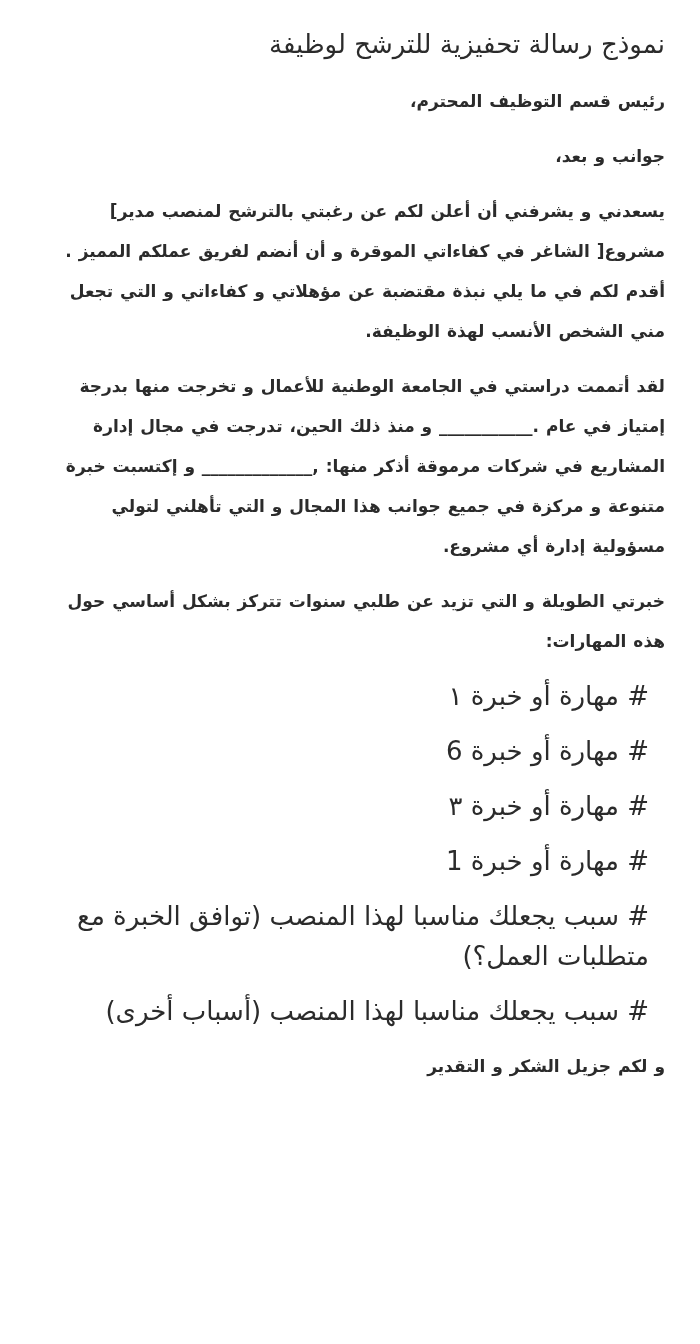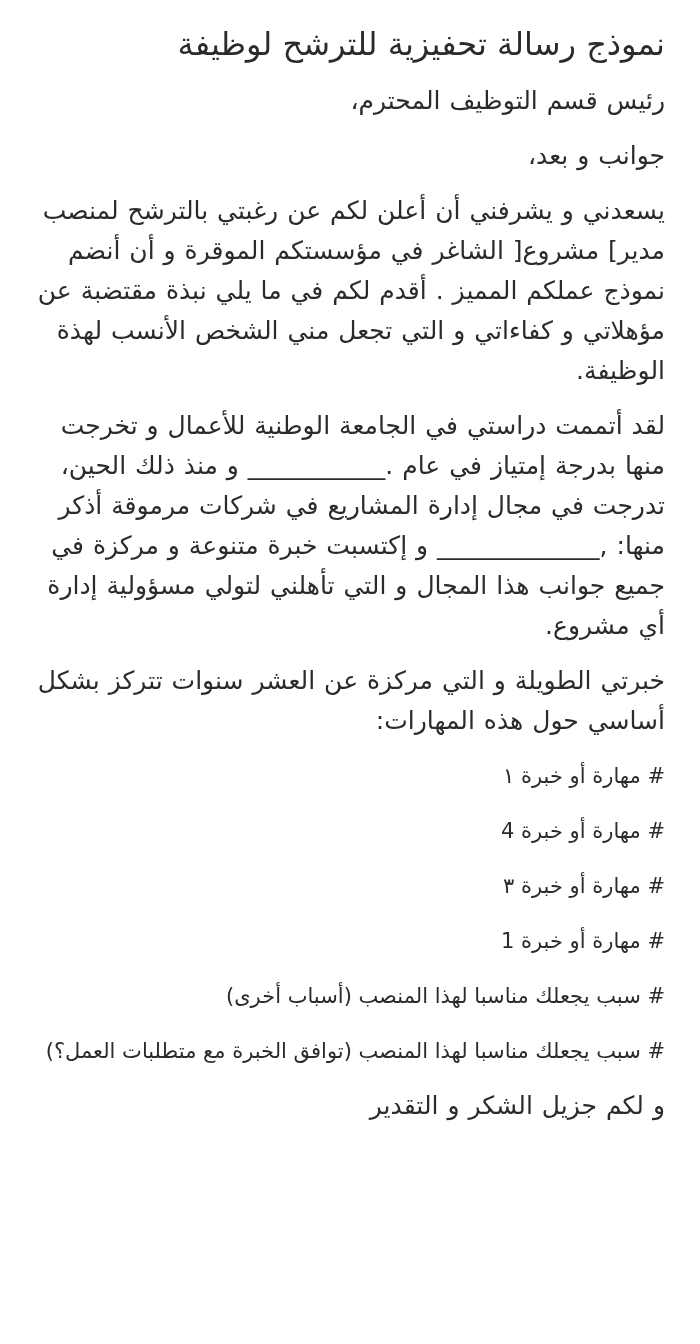--- a/index.html
+++ b/index.html
@@ -14,67 +14,67 @@
     box-sizing: border-box;
     background: #ffffff;
     direction: rtl;
     text-align: right;
     font-family: "DejaVu Sans", sans-serif;
     color: #2b2b2b;
     padding: 12px 35px 30px 35px;
     overflow: hidden;
   }
   h1.doc-title {
-    font-size: 32px;
+    font-size: 26px;
     font-weight: 400;
     line-height: 44px;
     margin: 10px 0 5px 0;
     letter-spacing: 0;
   }
   p.doc-line {
-    font-size: 25px;
-    font-weight: 400;
+    font-size: 17px;
+    font-weight: 700;
     line-height: 40px;
     margin: 15px 0;
     word-spacing: 1px;
   }
   p.doc-list-item {
-    font-size: 21px;
+    font-size: 26px;
     font-weight: 400;
     line-height: 40px;
-    margin: 15px 0;
+    margin: 15px 16px;
   }
 </style>
 </head>
 <body>
 
 <div class="page">
 
   <h1 class="doc-title">نموذج رسالة تحفيزية للترشح لوظيفة</h1>
 
   <p class="doc-line">رئيس قسم التوظيف المحترم،</p>
 
   <p class="doc-line">جوانب و بعد،</p>
 
-  <p class="doc-line">يسعدني و يشرفني أن أعلن لكم عن رغبتي بالترشح لمنصب مدير] مشروع[ الشاغر في مؤسستكم الموقرة و أن أنضم نموذج عملكم المميز . أقدم لكم في ما يلي نبذة مقتضبة عن مؤهلاتي و كفاءاتي و التي تجعل مني الشخص الأنسب لهذة الوظيفة.</p>
+  <p class="doc-line">يسعدني و يشرفني أن أعلن لكم عن رغبتي بالترشح لمنصب مدير] مشروع[ الشاغر في كفاءاتي الموقرة و أن أنضم لفريق عملكم المميز . أقدم لكم في ما يلي نبذة مقتضبة عن مؤهلاتي و كفاءاتي و التي تجعل مني الشخص الأنسب لهذة الوظيفة.</p>
 
   <p class="doc-line">لقد أتممت دراستي في الجامعة الوطنية للأعمال و تخرجت منها بدرجة إمتياز في عام .___________ و منذ ذلك الحين، تدرجت في مجال إدارة المشاريع في شركات مرموقة أذكر منها: ,_____________ و إكتسبت خبرة متنوعة و مركزة في جميع جوانب هذا المجال و التي تأهلني لتولي مسؤولية إدارة أي مشروع.</p>
 
-  <p class="doc-line">خبرتي الطويلة و التي مركزة عن العشر سنوات تتركز بشكل أساسي حول هذه المهارات:</p>
+  <p class="doc-line">خبرتي الطويلة و التي تزيد عن طلبي سنوات تتركز بشكل أساسي حول هذه المهارات:</p>
 
   <p class="doc-list-item"># مهارة أو خبرة ١</p>
 
-  <p class="doc-list-item"># مهارة أو خبرة 4</p>
+  <p class="doc-list-item"># مهارة أو خبرة 6</p>
 
   <p class="doc-list-item"># مهارة أو خبرة ٣</p>
 
   <p class="doc-list-item"># مهارة أو خبرة 1</p>
 
 
 
+  <p class="doc-list-item"># سبب يجعلك مناسبا لهذا المنصب (توافق الخبرة مع متطلبات العمل؟)</p>
+
   <p class="doc-list-item"># سبب يجعلك مناسبا لهذا المنصب (أسباب أخرى)</p>
-
-  <p class="doc-list-item"># سبب يجعلك مناسبا لهذا المنصب (توافق الخبرة مع متطلبات العمل؟)</p>
 
 
   <p class="doc-line">و لكم جزيل الشكر و التقدير</p>
 
 </div>
 
 </body></html>

